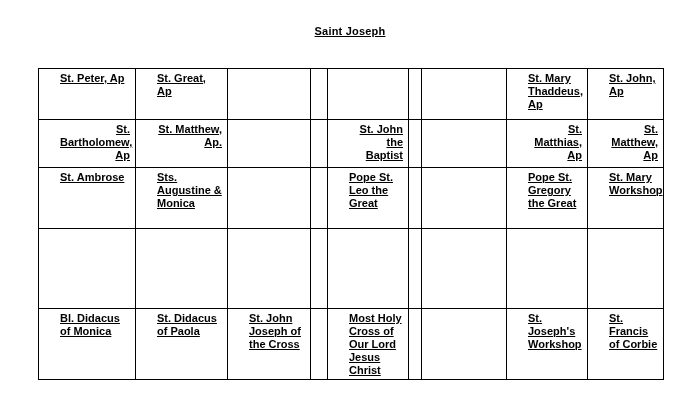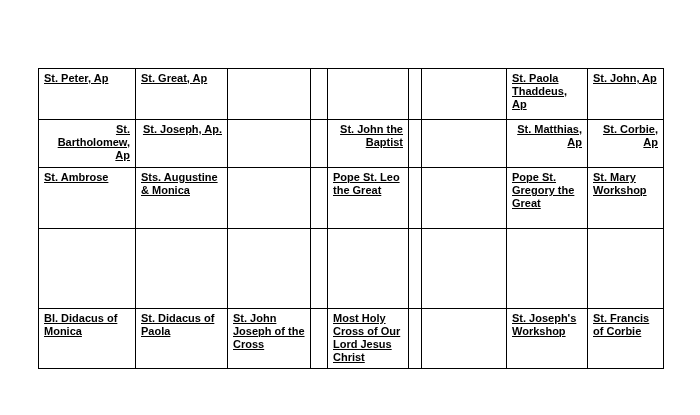--- a/index.html
+++ b/index.html
@@ -33,21 +33,21 @@
     position: absolute;
     left: 38px;
     top: 68px;
     width: 625px;
     border-collapse: collapse;
     table-layout: fixed;
   }
   table.saints-table td {
     border: 1px solid #000000;
     vertical-align: top;
-    padding: 3px 5px 2px 5px;
+    padding: 3px 5px 2px 21px;
     font-size: 11px;
     font-weight: bold;
     line-height: 13px;
     overflow: hidden;
   }
   table.saints-table td .cell-text {
     text-decoration: underline;
   }
   
   table.saints-table tr:nth-child(1) { height: 51px; }
@@ -64,20 +64,21 @@
   col.c6 { width: 13px; }
   col.c7 { width: 85px; }
   col.c8 { width: 81px; }
   col.c9 { width: 76px; }
 </style>
 </head>
 <body>
 
 <div class="page">
 
+  <div class="doc-title">Saint Joseph</div>
 
   <table class="saints-table">
     <colgroup>
       <col class="c1">
         <col class="c2">
         <col class="c3">
         <col class="c4">
       <col class="c5">
         <col class="c6">
         <col class="c7">
@@ -86,33 +87,33 @@
     </colgroup>
     <tbody>
         <tr>
           <td><span class="cell-text">St. Peter, Ap</span></td>
           <td><span class="cell-text">St. Great, Ap</span></td>
           <td></td>
           <td></td>
           <td></td>
           <td></td>
           <td></td>
-          <td><span class="cell-text">St. Paola Thaddeus, Ap</span></td>
+          <td><span class="cell-text">St. Mary Thaddeus, Ap</span></td>
           <td><span class="cell-text">St. John, Ap</span></td>
         </tr>
         <tr>
           <td><span class="cell-text">St. Bartholomew, Ap</span></td>
-          <td><span class="cell-text">St. Joseph, Ap.</span></td>
+          <td><span class="cell-text">St. Matthew, Ap.</span></td>
           <td></td>
           <td></td>
           <td><span class="cell-text">St. John the Baptist</span></td>
           <td></td>
           <td></td>
           <td><span class="cell-text">St. Matthias, Ap</span></td>
-          <td><span class="cell-text">St. Corbie, Ap</span></td>
+          <td><span class="cell-text">St. Matthew, Ap</span></td>
         </tr>
         <tr>
           <td><span class="cell-text">St. Ambrose</span></td>
           <td><span class="cell-text">Sts. Augustine &amp; Monica</span></td>
           <td></td>
           <td></td>
           <td><span class="cell-text">Pope St. Leo the Great</span></td>
           <td></td>
           <td></td>
           <td><span class="cell-text">Pope St. Gregory the Great</span></td>

